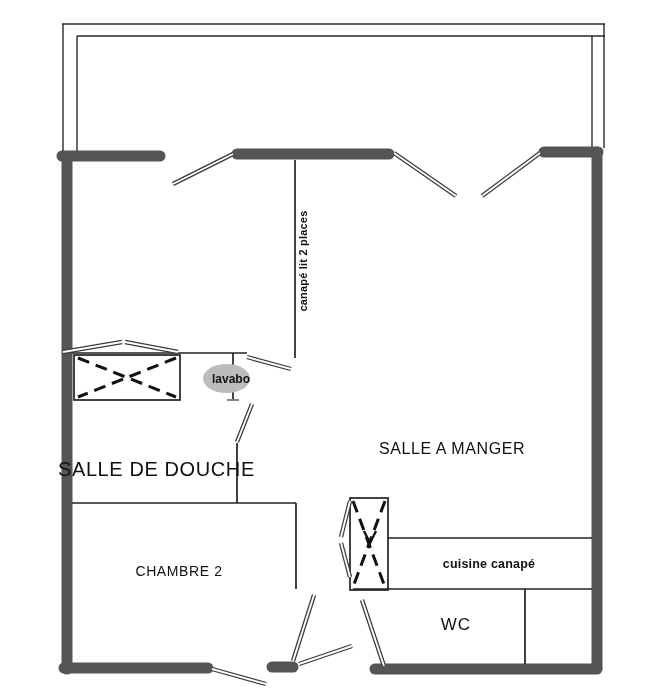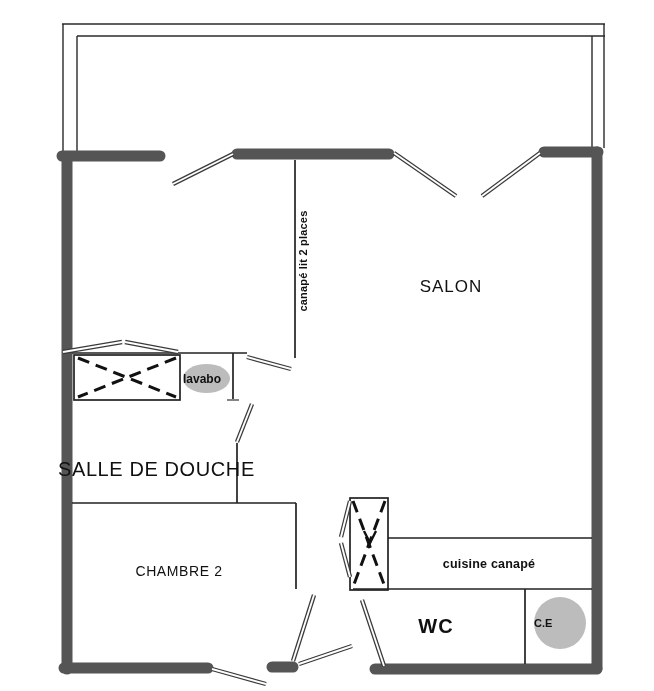--- a/index.html
+++ b/index.html
@@ -31,31 +31,31 @@
     position:absolute;color:var(--text-black);
     text-align:center;white-space:nowrap;
     font-size:16px;letter-spacing:0.6px;
   }
   .lbl-balcon{left:260px;top:72px;width:122px;font-size:16px;letter-spacing:1.5px;}
   .lbl-chambre1{left:122px;top:231px;width:120px;font-size:17px;}
   .lbl-salon{left:391px;top:277px;width:120px;font-size:17px;letter-spacing:1px;}
   .lbl-sam{left:362px;top:440px;width:180px;font-size:16px;}
   .lbl-sdd{left:58px;top:458px;width:180px;font-size:20px;}
   .lbl-chambre2{left:119px;top:563px;width:120px;font-size:14px;}
-  .lbl-wc{left:396px;top:615px;width:80px;font-size:20px;letter-spacing:1px;font-weight:bold;}
+  .lbl-wc{left:416px;top:615px;width:80px;font-size:17px;letter-spacing:1px;}
   .lbl-cuisine{left:429px;top:557px;width:120px;font-size:12.5px;font-weight:bold;letter-spacing:0.2px;}
   .lbl-canape{
     left:244px;top:254px;width:120px;height:14px;
     font-size:11px;font-weight:bold;letter-spacing:0.2px;
     transform:rotate(-90deg);
   }
   .fixture{
-    position:absolute;display:flex;align-items:center;justify-content:flex-start;
+    position:absolute;display:flex;align-items:center;justify-content:flex-end;
     background:var(--fixture-gray);color:var(--text-black);
-    font-weight:bold;border-radius:50%;
+    font-weight:bold;border-radius:50%;margin-left:20px;
   }
   .fx-lavabo{left:183px;top:364px;width:47px;height:29px;font-size:12px;}
   .fx-ce{left:534px;top:597px;width:52px;height:52px;font-size:11px;}
 </style>
 </head>
 <body>
 
 <div id="plan">
 
   <svg width="654" height="691" viewBox="0 0 654 691">
@@ -140,28 +140,25 @@
       <line class="leafA" x1="293" y1="661" x2="314" y2="595"></line>
       <line class="leafB" x1="293" y1="661" x2="314" y2="595"></line>
       <line class="leafA" x1="299" y1="664" x2="352" y2="646"></line>
       <line class="leafB" x1="299" y1="664" x2="352" y2="646"></line>
 
       <line class="leafA" x1="362" y1="600" x2="384" y2="666"></line>
       <line class="leafB" x1="362" y1="600" x2="384" y2="666"></line>
     </g>
   </svg>
 
-  <div class="label lbl-salon">SALON</div>
+  <div class="label lbl-sam">SALLE A MANGER</div>
   <div class="label lbl-sdd">SALLE DE DOUCHE</div>
   <div class="label lbl-chambre2">CHAMBRE 2</div>
   <div class="label lbl-wc">WC</div>
 
   <div class="label lbl-canape">canapé lit 2 places</div>
   <div class="label lbl-cuisine">cuisine canapé</div>
 
   <div class="fixture fx-lavabo">
     <span>lavabo</span>
   </div>
-  <div class="fixture fx-ce">
-    <span>C.E</span>
-  </div>
 
 </div>
 
 </body></html>

